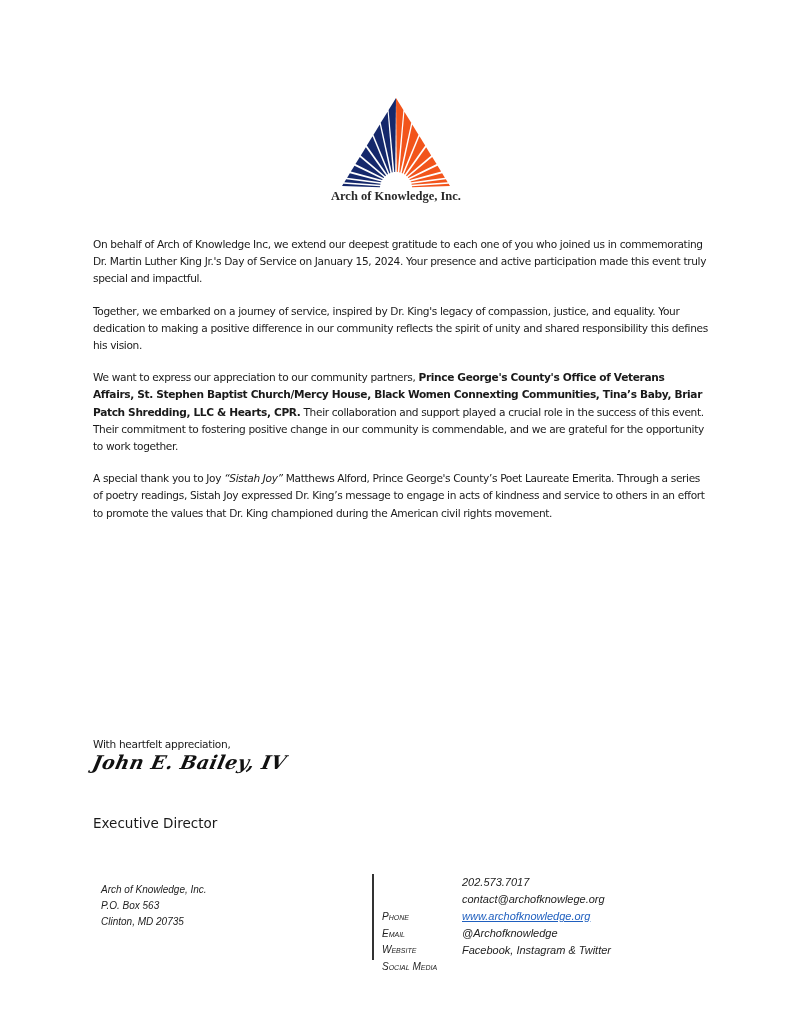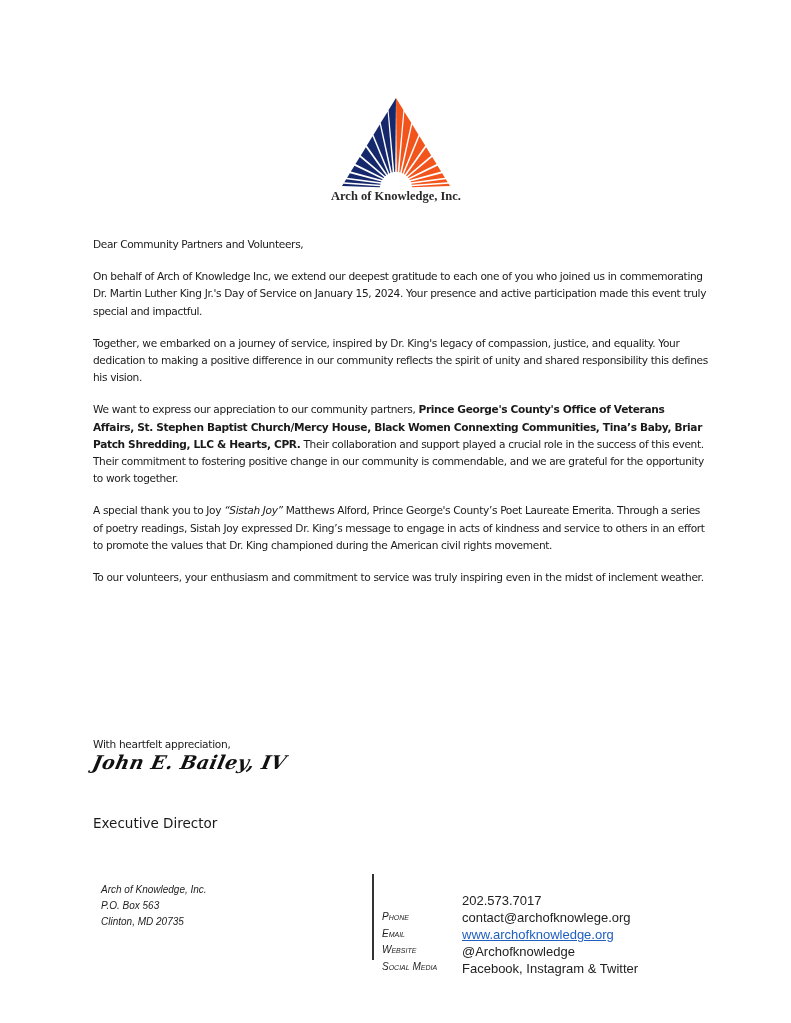--- a/index.html
+++ b/index.html
@@ -10,21 +10,21 @@
   .letter { position:absolute; left:93px; top:236px; width:615px; font-family:"DejaVu Sans", sans-serif; font-size:10.6px; line-height:17.2px; color:#1a1a1a; letter-spacing:-0.35px; }
   .letter p { margin:0 0 15px 0; }
   .letter b { font-weight:bold; }
   .letter i { font-style:italic; }
   .closing { position:absolute; left:93px; top:738px; font-family:"DejaVu Sans", sans-serif; font-size:10.6px; color:#1a1a1a; letter-spacing:-0.3px; }
   .signature { position:absolute; left:93px; top:751px; font-family:"DejaVu Serif", serif; font-style:italic; font-weight:bold; font-size:19px; color:#111; letter-spacing:0.5px; transform:skewX(-12deg); }
   .title { position:absolute; left:93px; top:815px; font-family:"DejaVu Sans", sans-serif; font-size:13.5px; color:#1a1a1a; }
   .addr { position:absolute; left:101px; top:882px; font-family:"Liberation Sans", sans-serif; font-style:italic; font-size:10px; line-height:16px; color:#222; }
   .vline { position:absolute; left:372px; top:874px; width:2px; height:86px; background:#333; }
   .labels { position:absolute; left:382px; top:882px; font-family:"Liberation Sans", sans-serif; font-style:italic; font-size:10px; line-height:16.5px; color:#222; font-variant:small-caps;margin-top:27px; }
-  .contact { position:absolute; left:462px; top:892px; font-family:"Liberation Sans", sans-serif; font-size:13px; line-height:17px; color:#222; }
+  .contact { position:absolute; left:462px; top:874px; font-family:"Liberation Sans", sans-serif; font-style:italic; font-size:11px; line-height:17px; color:#222; }
   .contact a { color:#1f5fbf; text-decoration:underline; }
 </style>
 </head>
 <body>
 
 <div class="logo">
   <svg id="arch-svg" width="112" height="92" viewBox="0 0 112 92">
       <polygon points="40.01999583368054,91.20033329166915 2,90 3.356418673015173,87.78953994027157 40.09164076853632,90.28999808108162" fill="#15286b"></polygon>
       <polygon points="71.98000416631946,91.20033329166915 110,90 108.64358132698483,87.78953994027157 71.90835923146368,90.28999808108163" fill="#f2541b"></polygon>
       <polygon points="40.34183163599276,88.71035511272068 4.3284186730151735,86.20553994027156 6.111892507626297,83.29913813572011 40.55500230448807,87.82243537624717" fill="#15286b"></polygon>
@@ -43,26 +43,24 @@
       <polygon points="62.54226182300839,77.39867094271186 78.51038260809217,38.6835864724465 72.2134067245203,28.421847995514568 61.698621091397534,77.04922350990829" fill="#f2541b"></polygon>
       <polygon points="51.82243537624718,76.55500230448807 40.7585932754797,26.837847995514572 47.62278311727508,15.651760845922098 52.71035511272068,76.34183163599276" fill="#15286b"></polygon>
       <polygon points="60.17756462375282,76.55500230448807 71.2414067245203,26.837847995514572 64.37721688272492,15.651760845922098 59.28964488727932,76.34183163599276" fill="#f2541b"></polygon>
       <polygon points="54.289998081081634,76.09164076853632 48.59478311727508,14.067760845922095 56,2 55.200333291669146,76.01999583368054" fill="#15286b"></polygon>
       <polygon points="57.710001918918366,76.09164076853632 63.40521688272492,14.067760845922095 56,2 56.799666708330854,76.01999583368054" fill="#f2541b"></polygon>
     </svg>
   <div class="logo-text">Arch of Knowledge, Inc.</div>
 </div>
 
 <div class="letter">
-  <p>Dear Community Partners and Volunteers,</p>
   <p>On behalf of Arch of Knowledge Inc, we extend our deepest gratitude to each one of you who joined us in commemorating Dr. Martin Luther King Jr.'s Day of Service on January 15, 2024. Your presence and active participation made this event truly special and impactful.</p>
   <p>Together, we embarked on a journey of service, inspired by Dr. King's legacy of compassion, justice, and equality. Your dedication to making a positive difference in our community reflects the spirit of unity and shared responsibility this defines his vision.</p>
   <p><span>We want to express our appreciation to our community partners, </span><b>Prince George's County's Office of Veterans Affairs, St. Stephen Baptist Church/Mercy House, Black Women Connexting Communities, Tina’s Baby, Briar Patch Shredding, LLC &amp; Hearts, CPR.</b><span>  Their collaboration and support played a crucial role in the success of this event. Their commitment to fostering positive change in our community is commendable, and we are grateful for the opportunity to work together.</span></p>
   <p><span>A special thank you to Joy </span><i>“Sistah Joy”</i><span> Matthews Alford, Prince George's County’s Poet Laureate Emerita.  Through a series of poetry readings, Sistah Joy expressed Dr. King’s message to engage in acts of kindness and service to others in an effort to promote the values that Dr. King championed during the American civil rights movement.</span></p>
-  <p>To our volunteers, your enthusiasm and commitment to service was truly inspiring even in the midst of inclement weather.</p>
 </div>
 
 <div class="closing">With heartfelt appreciation,</div>
 <div class="signature">John E. Bailey, IV</div>
 <div class="title">Executive Director</div>
 
 <div class="addr">
   <div>Arch of Knowledge, Inc.</div>
   <div>P.O. Box 563</div>
   <div>Clinton, MD  20735</div>

